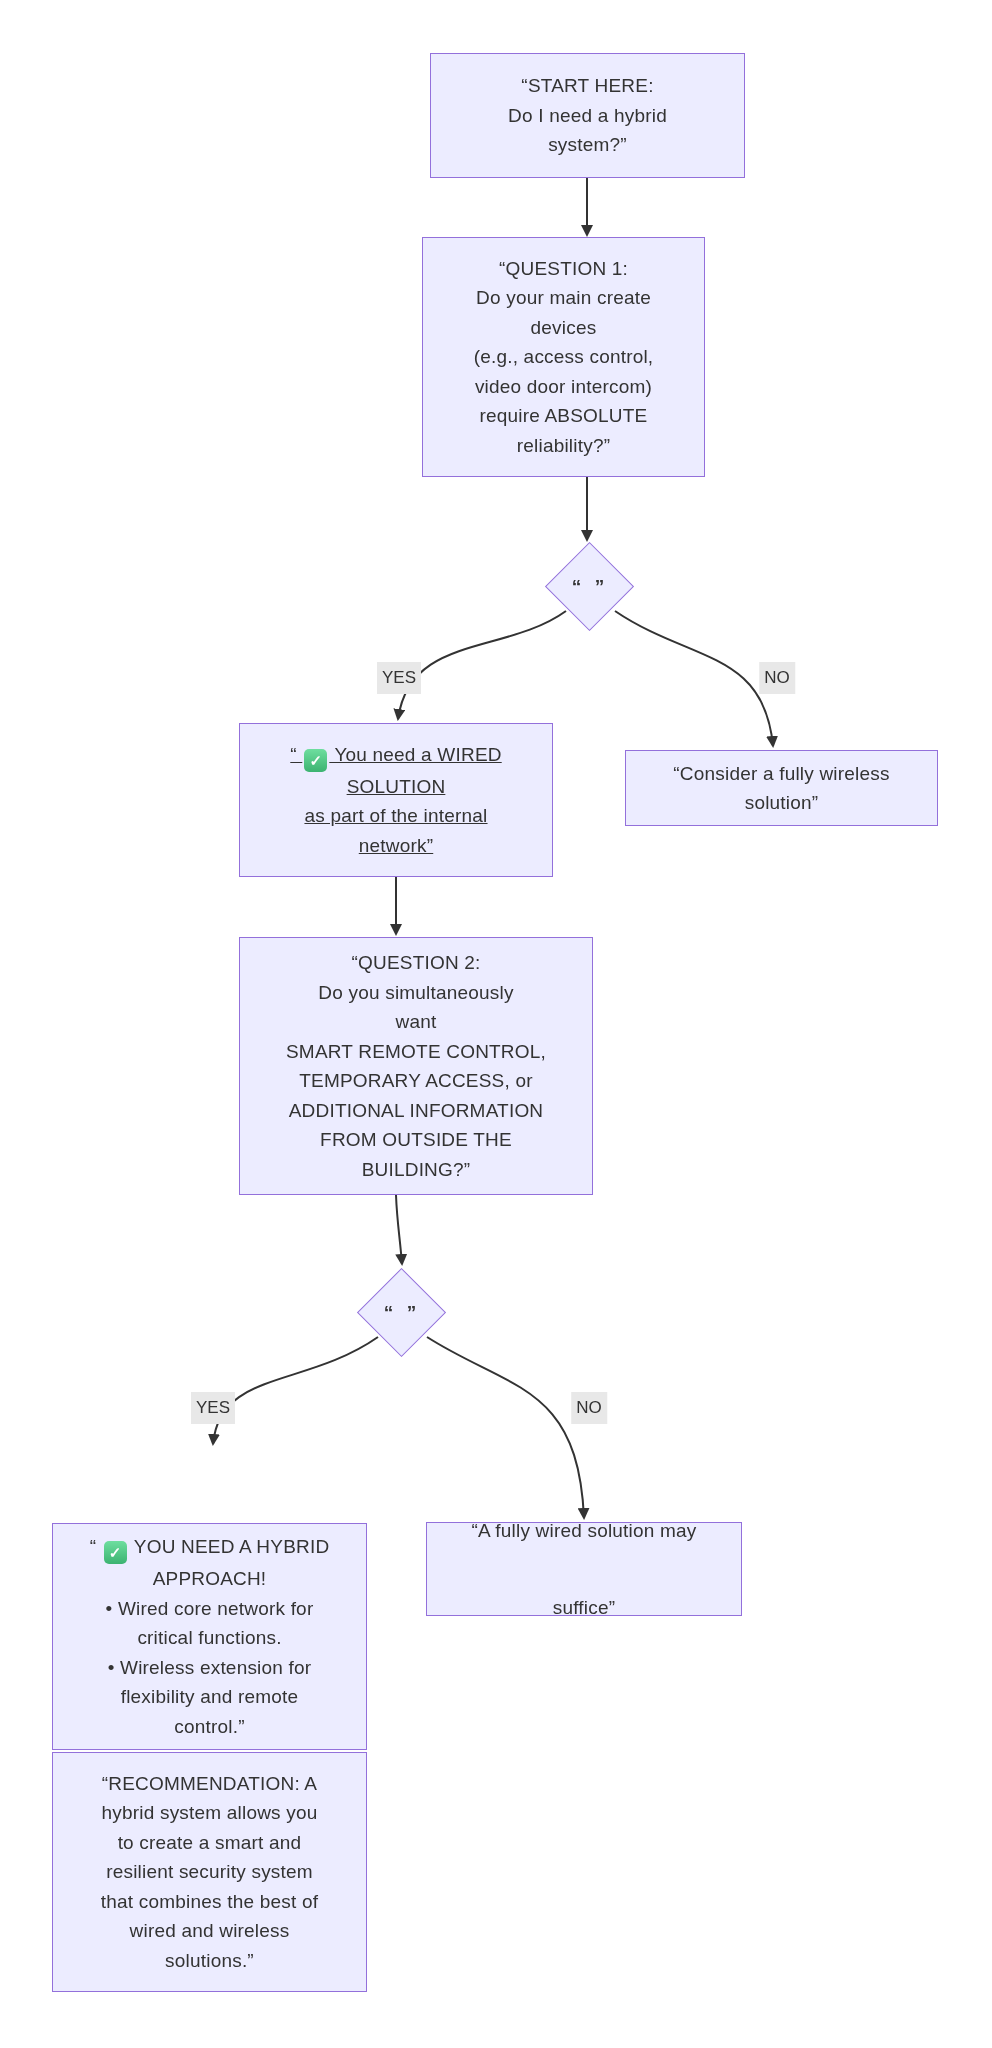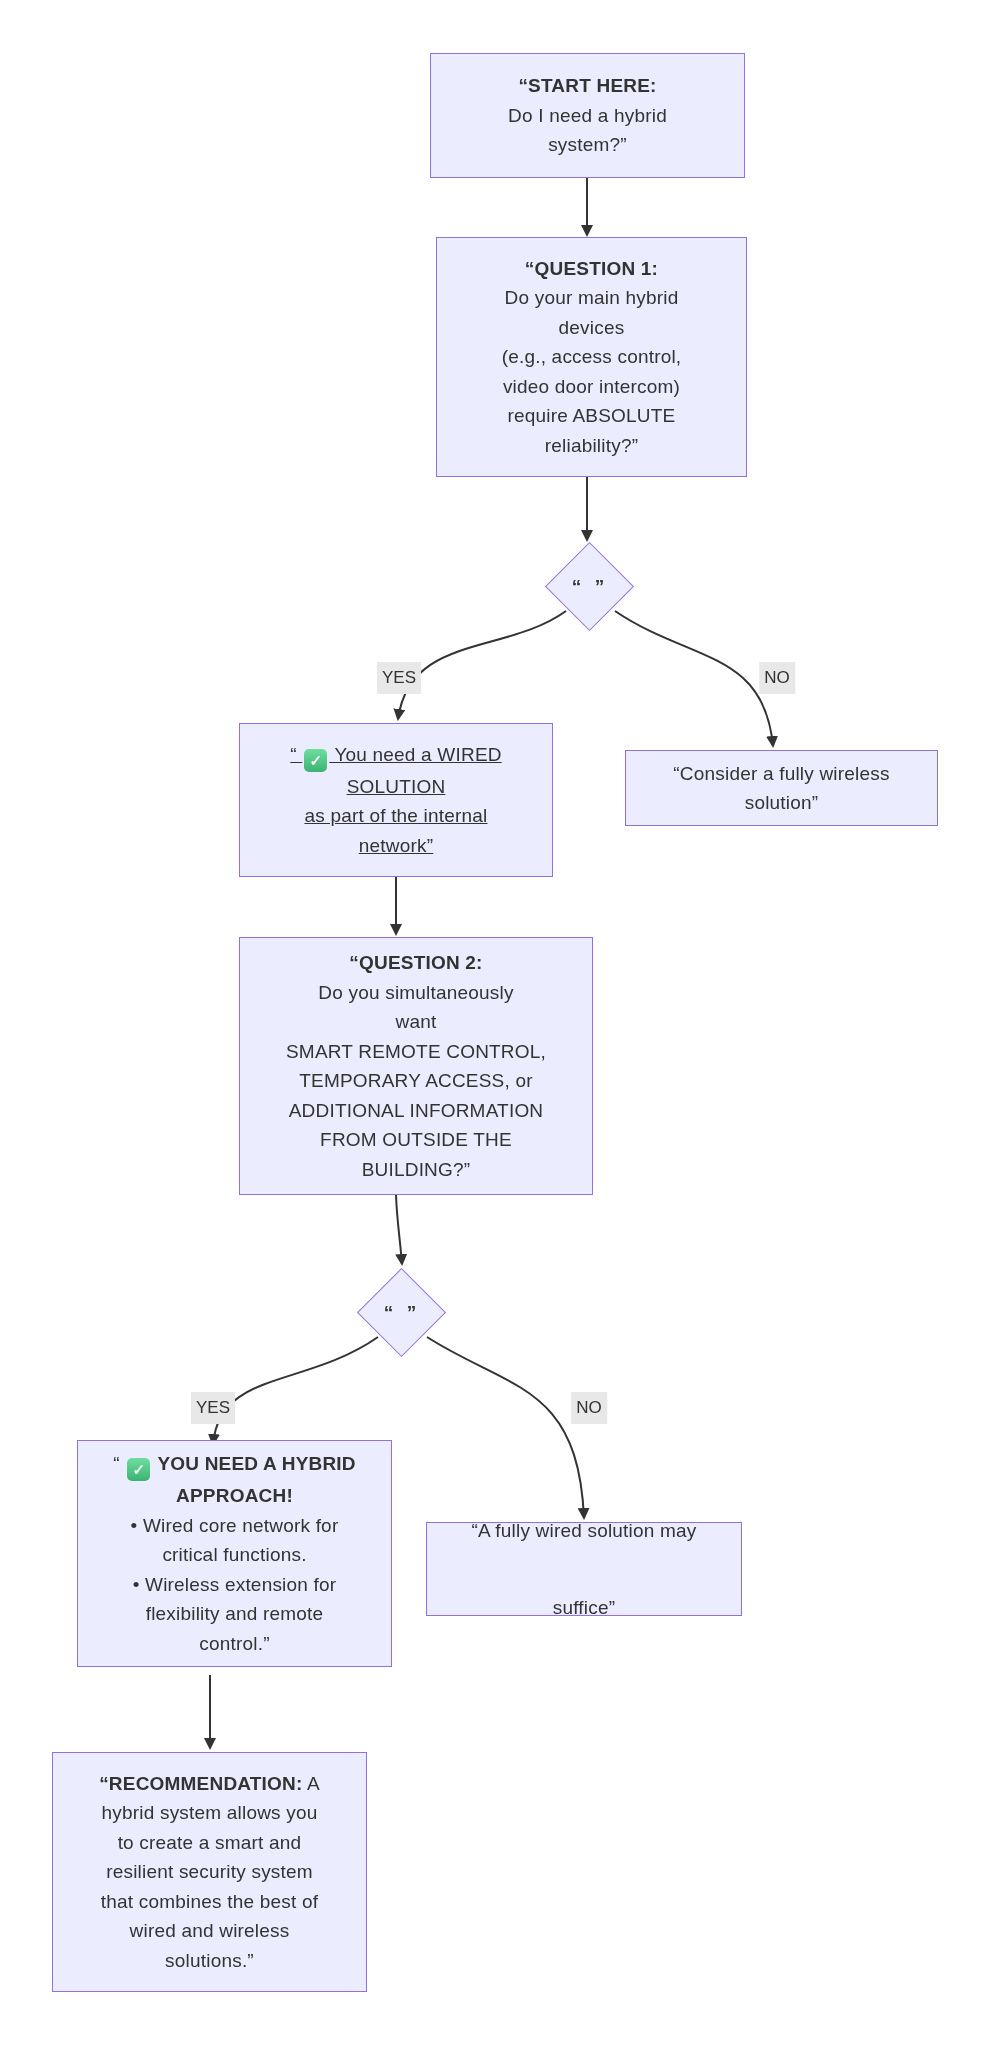--- a/index.html
+++ b/index.html
@@ -11,21 +11,21 @@
   .node{
     position:absolute;
     background:var(--node_fill,#ECECFF);
     border:1.5px solid var(--node_border,#9370DB);
     color:var(--text_color,#333333);
     display:flex;flex-direction:column;justify-content:center;align-items:center;
     text-align:center;font-size:19px;line-height:29.5px;letter-spacing:0.2px;
     box-sizing:border-box;padding:4px 8px;
   }
   .tline{white-space:pre;}
-  .bold{font-weight:700;}
+  .bold{font-weight:400;}
   .diamond-box{position:absolute;width:90px;height:90px;}
   .diamond-shape{
     position:absolute;left:13px;top:13px;width:63px;height:63px;
     transform:rotate(45deg);
     background:var(--node_fill,#ECECFF);
     border:1.5px solid var(--node_border,#9370DB);
     box-sizing:border-box;
   }
   .diamond-text{
     position:absolute;inset:0;display:flex;align-items:center;justify-content:center;
@@ -66,23 +66,23 @@
     <path class="edge" d="M427 1337 C510 1390 578 1384 584 1518" marker-end="url(#arrow)"></path>
     <path class="edge" d="M210 1675 L210 1748" marker-end="url(#arrow)"></path>
   </svg>
 
   <div class="node" style="left:430px;top:53px;width:315px;height:125px;">
       <div class="tline"><span class="bold">“START HERE:</span></div>
       <div class="tline"><span>Do I need a hybrid</span></div>
       <div class="tline"><span>system?”</span></div>
     </div>
 
-  <div class="node" style="left:436px;top:237px;width:311px;height:240px;">
+  <div class="node" style="left:422px;top:237px;width:283px;height:240px;">
       <div class="tline"><span class="bold">“QUESTION 1:</span></div>
-      <div class="tline"><span>Do your main hybrid</span></div>
+      <div class="tline"><span>Do your main create</span></div>
       <div class="tline"><span>devices</span></div>
       <div class="tline"><span>(e.g., access control,</span></div>
       <div class="tline"><span>video door intercom)</span></div>
       <div class="tline"><span>require ABSOLUTE</span></div>
       <div class="tline"><span>reliability?”</span></div>
     </div>
 
   <div class="diamond-box" style="left:545px;top:542px;">
     <div class="diamond-shape"></div>
     <span class="diamond-text">“ ”</span>
@@ -115,21 +115,21 @@
     </div>
 
   <div class="diamond-box" style="left:357px;top:1268px;">
     <div class="diamond-shape"></div>
     <span class="diamond-text">“ ”</span>
   </div>
 
   <div class="edge-label" style="left:213px;top:1408px;">YES</div>
   <div class="edge-label" style="left:589px;top:1408px;">NO</div>
 
-  <div class="node" style="left:52px;top:1440px;width:315px;height:227px;margin-left:25px;">
+  <div class="node" style="left:52px;top:1523px;width:315px;height:227px;">
       <div class="tline"><span>“ </span><span class="check">✓</span><span class="bold"> YOU NEED A HYBRID</span></div>
       <div class="tline"><span class="bold">APPROACH!</span></div>
       <div class="tline"><span>• Wired core network for</span></div>
       <div class="tline"><span>critical functions.</span></div>
       <div class="tline"><span>• Wireless extension for</span></div>
       <div class="tline"><span>flexibility and remote</span></div>
       <div class="tline"><span>control.”</span></div>
     </div>
 
   <div class="node" style="left:426px;top:1522px;width:316px;height:94px;gap:47px;">

